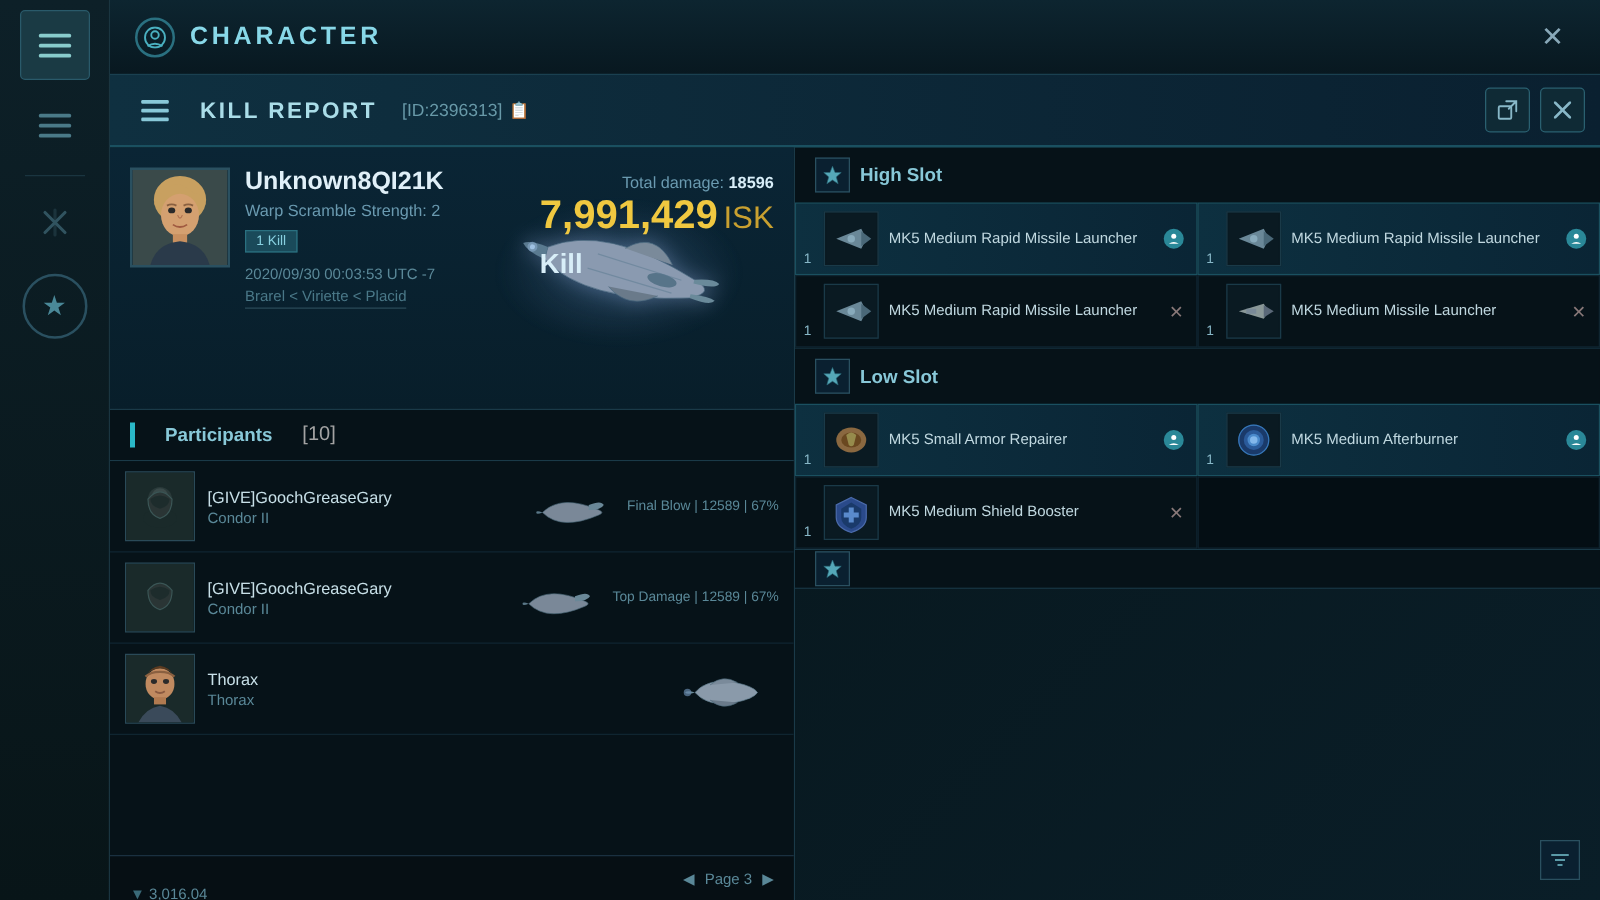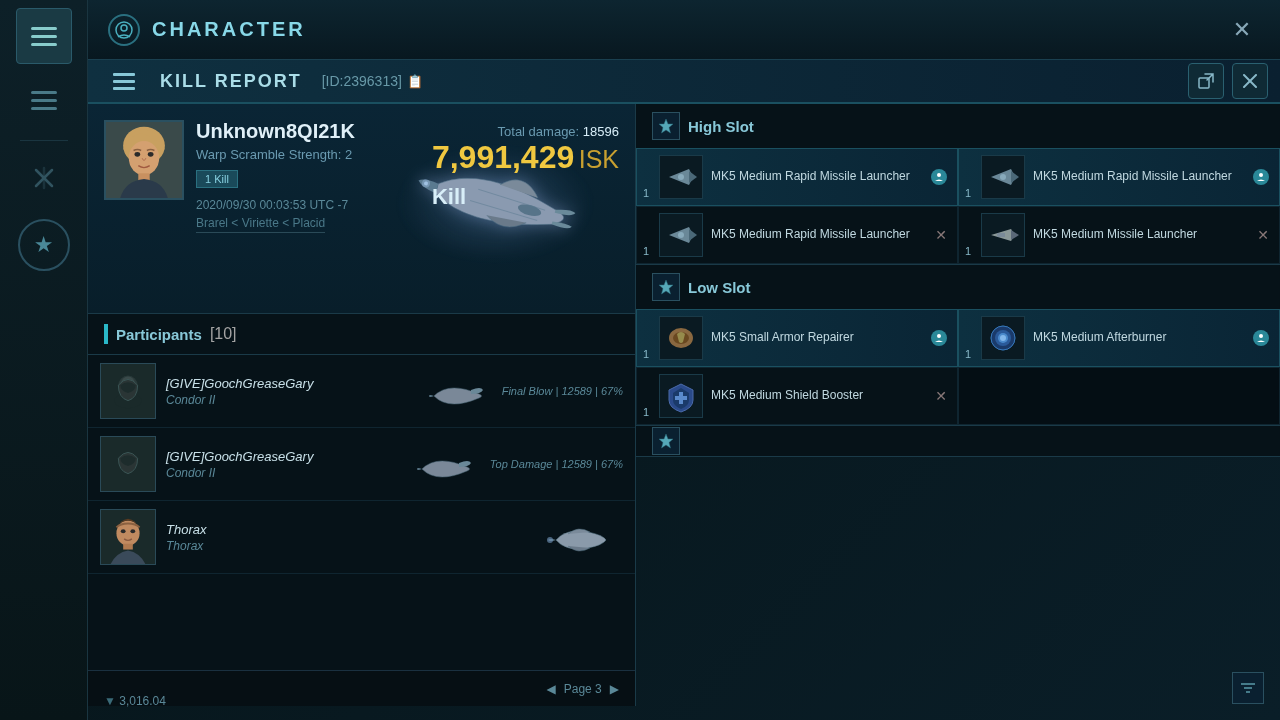--- a/index.html
+++ b/index.html
@@ -158,21 +158,21 @@
     .kill-report-panel {
       position: absolute;
       top: 60px; left: 88px; right: 0;
       bottom: 0;
       background: linear-gradient(135deg, #061418 0%, #0a1e28 100%);
       z-index: 5;
     }
 
     
     .kr-header {
-      height: 44px;
+      height: 58px;
       background: linear-gradient(to right, #0f3040, #0a2030);
       border-bottom: 2px solid #1a5060;
       display: flex;
       align-items: center;
       padding: 15px 16px;
       position: relative;
     }
 
     .kr-menu-btn {
       width: 40px;
@@ -345,21 +345,21 @@
       font-weight: normal;
     }
 
     .total-damage-line {
       font-size: 13px;
       color: #6a9ab0;
       margin-top: 4px;
     }
     .total-damage-value {
       color: #d8eef8;
-      font-weight: normal;
+      font-weight: bold;
     }
 
     .isk-value {
       font-size: 32px;
       font-weight: bold;
       color: #f0c840;
       margin-top: 8px;
     }
     .isk-label {
       font-size: 25px;
@@ -372,21 +372,21 @@
       color: #d8eef8;
       margin-top: 8px;
       text-align: left;
     }
 
     
     .participants-header {
       padding: 10px 16px;
       display: flex;
       align-items: center;
-      gap: 8px;
+      gap: 24px;
       border-bottom: 1px solid #1a3a48;
       background: #061218;
     }
 
     .participants-bar {
       width: 4px;
       height: 20px;
       background: #2ab8c8;
     }
 
@@ -398,21 +398,20 @@
 
     .participants-count {
       color: #a3a3a3;
     }
 
     
     .participant-list {
       flex: 1;
       overflow-y: auto;
       background: #061218;
-      font-style: italic;
     }
 
     .participant-item {
       display: flex;
       align-items: center;
       padding: 8px 12px;
       border-bottom: 1px solid #0f2530;
       gap: 10px;
       cursor: pointer;
     }

